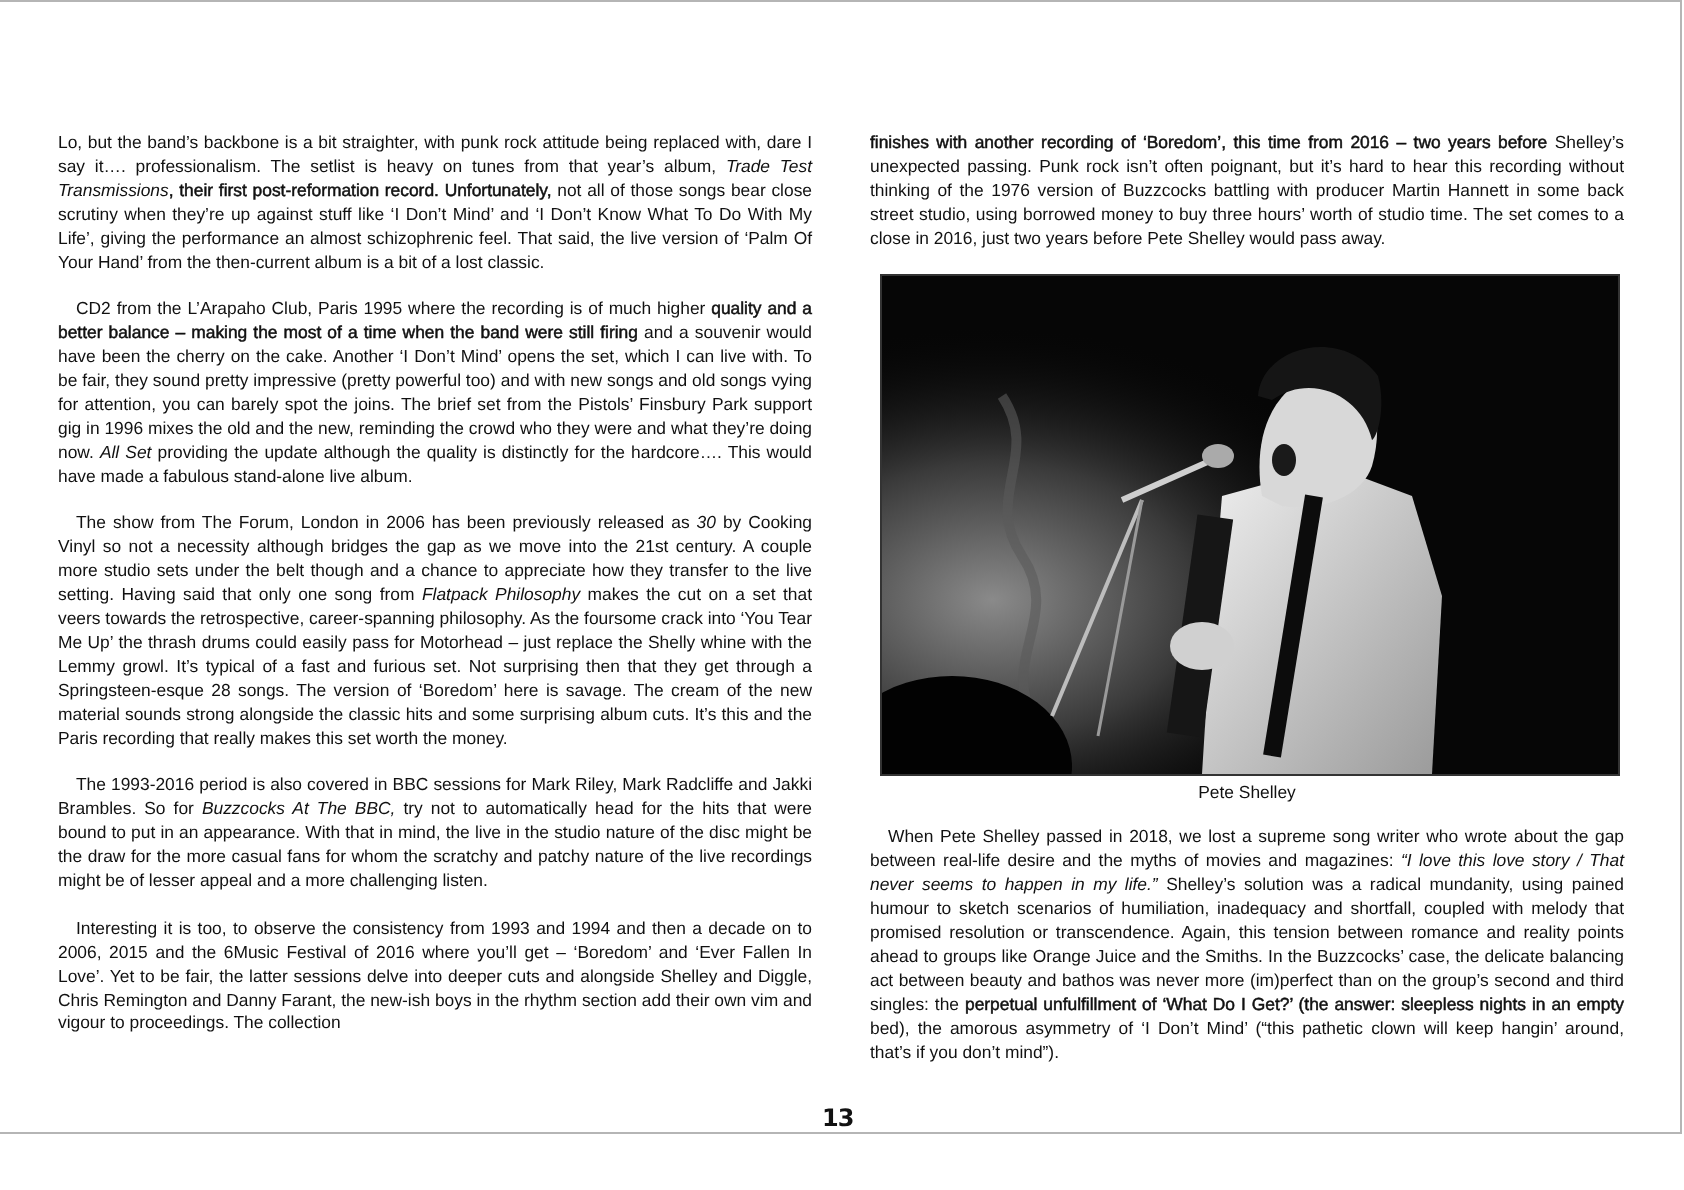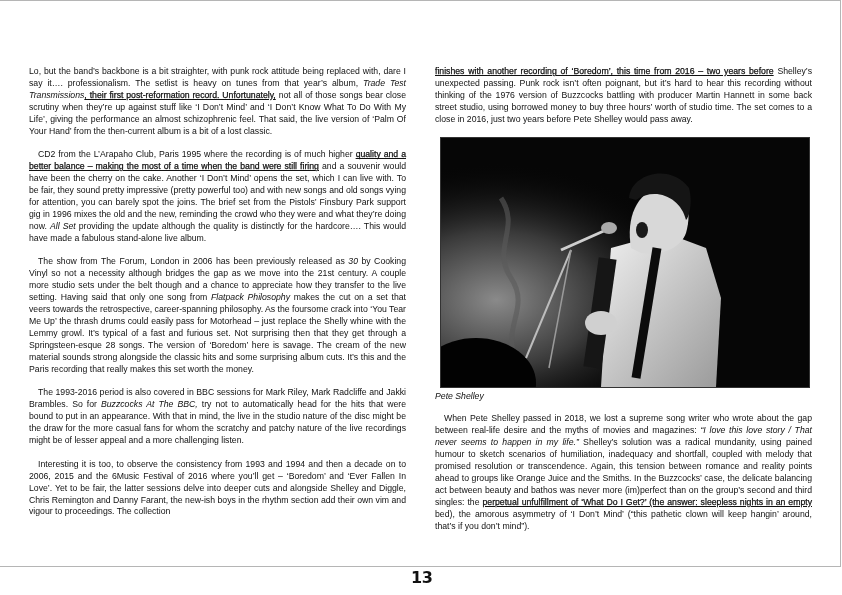--- a/index.html
+++ b/index.html
@@ -6,25 +6,25 @@
   body { width:842px; height:595px; position:relative; overflow:hidden;
          font-family:"Liberation Sans", sans-serif; color:#111; }
   .frame-top { position:absolute; left:0; top:0; width:841px; height:1px; background:#b5b5b5; }
   .frame-right { position:absolute; left:840px; top:0; width:1px; height:567px; background:#b5b5b5; }
   .frame-bottom { position:absolute; left:0; top:566px; width:841px; height:1px; background:#b5b5b5; }
   .col { position:absolute; top:22px; font-size:8.7px; line-height:11.9px; text-align:justify;margin-top:44px; }
   .col-left { left:29px; width:377px; }
   .col-right { left:435px; width:377px; }
   p { margin:0 0 11.9px 0; }
   p.indent { text-indent:9px; }
-  .b { font-weight:bold; font-weight:normal;text-decoration:underline; -webkit-text-stroke:0.25px #111; }
+  .b { font-weight:bold; font-weight:normal; -webkit-text-stroke:0.25px #111; }
   em { font-style:italic; }
   .photo { position:relative; width:370px; height:251px; margin:11px 0 0 5px; background:#050505; overflow:hidden; border:1px solid #333; box-sizing:border-box; }
-  .caption { margin:3px 0 11px 0;font-style:italic; }
-  .page-number { position:absolute; left:411px; top:568px; font-weight:bold; font-size:16px; letter-spacing:-0.5px; font-family:"DejaVu Sans", sans-serif;text-align:center; }
+  .caption { text-align:center; margin:3px 0 11px 0; }
+  .page-number { position:absolute; left:411px; top:552px; font-weight:bold; font-size:12px; letter-spacing:-0.5px; font-family:"DejaVu Sans", sans-serif;text-align:center; }
 </style>
 </head>
 <body>
 
 <div class="frame-top"></div>
 <div class="frame-right"></div>
 <div class="frame-bottom"></div>
 
 <div class="col col-left">
   <p>

